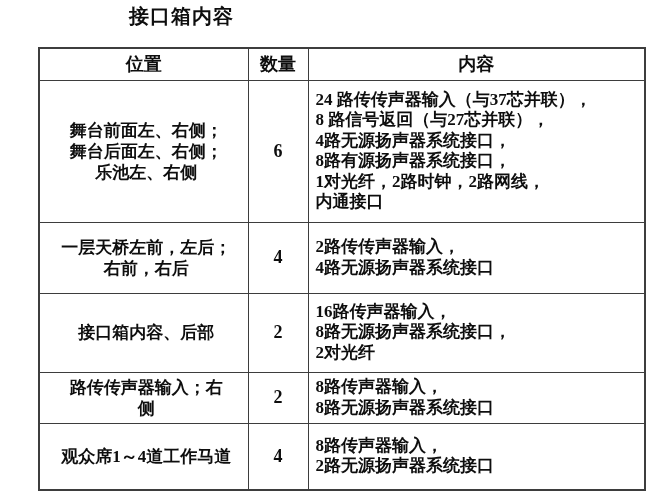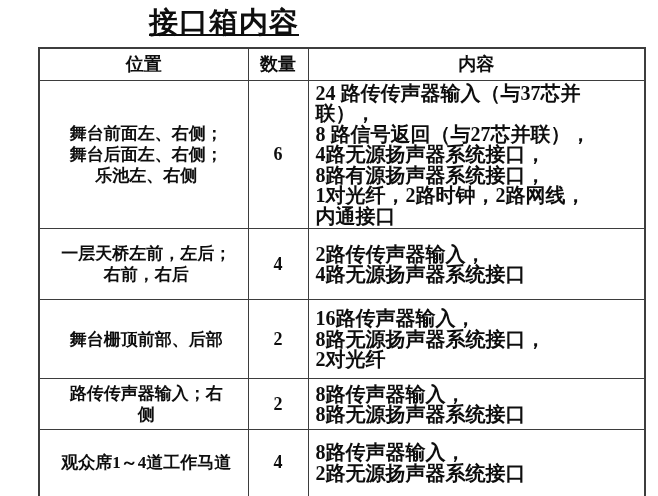--- a/index.html
+++ b/index.html
@@ -10,26 +10,25 @@
     color: #0e0e0e;
     overflow: hidden;
   }
   .page {
     position: relative;
     width: 658px; height: 496px;
     background: #ffffff;
   }
   .doc-title {
     position: absolute;
-    left: 149px; top: 3px;
-    font-size: 29px;
+    left: 129px; top: 3px;
+    font-size: 20px;
     font-weight: bold;
     letter-spacing: 1px;
     white-space: nowrap;
-    text-decoration: underline;
   }
   table.iface-table {
     position: absolute;
     left: 38px; top: 47px;
     width: 606px;
     border-collapse: collapse;
     table-layout: fixed;
     border: 2px solid #3d3d3d;
     background: #ffffff;
   }
@@ -51,21 +50,21 @@
     font-size: 17px;
     line-height: 21px;
     padding: 2px 4px 2px 9px;
     text-align: center;
   }
   td.qty-cell {
     font-size: 18px;
     text-align: center;
   }
   td.content-cell {
-    font-size: 20px;
+    font-size: 17px;
     line-height: 20.5px;
     padding: 2px 4px 2px 7px;
     text-align: left;
   }
   tr.r1 { height: 142px; }
   tr.r2 { height: 71px; padding-left: 34px; }
   tr.r3 { height: 79px; }
   tr.r4 { height: 51px; }
   tr.r5 { height: 67px; }
 </style>
@@ -103,21 +102,21 @@
 内通接口</td>
       </tr>
       <tr class="r2">
         <td class="loc-cell">一层天桥左前，左后；
 右前，右后</td>
         <td class="qty-cell">4</td>
         <td class="content-cell">2路传传声器输入，
 4路无源扬声器系统接口</td>
       </tr>
       <tr class="r3">
-        <td class="loc-cell">舞台栅顶前部、后部</td>
+        <td class="loc-cell">接口箱内容、后部</td>
         <td class="qty-cell">2</td>
         <td class="content-cell">16路传声器输入，
 8路无源扬声器系统接口，
 2对光纤</td>
       </tr>
       <tr class="r4">
         <td class="loc-cell">路传传声器输入；右
 侧</td>
         <td class="qty-cell">2</td>
         <td class="content-cell">8路传声器输入，

